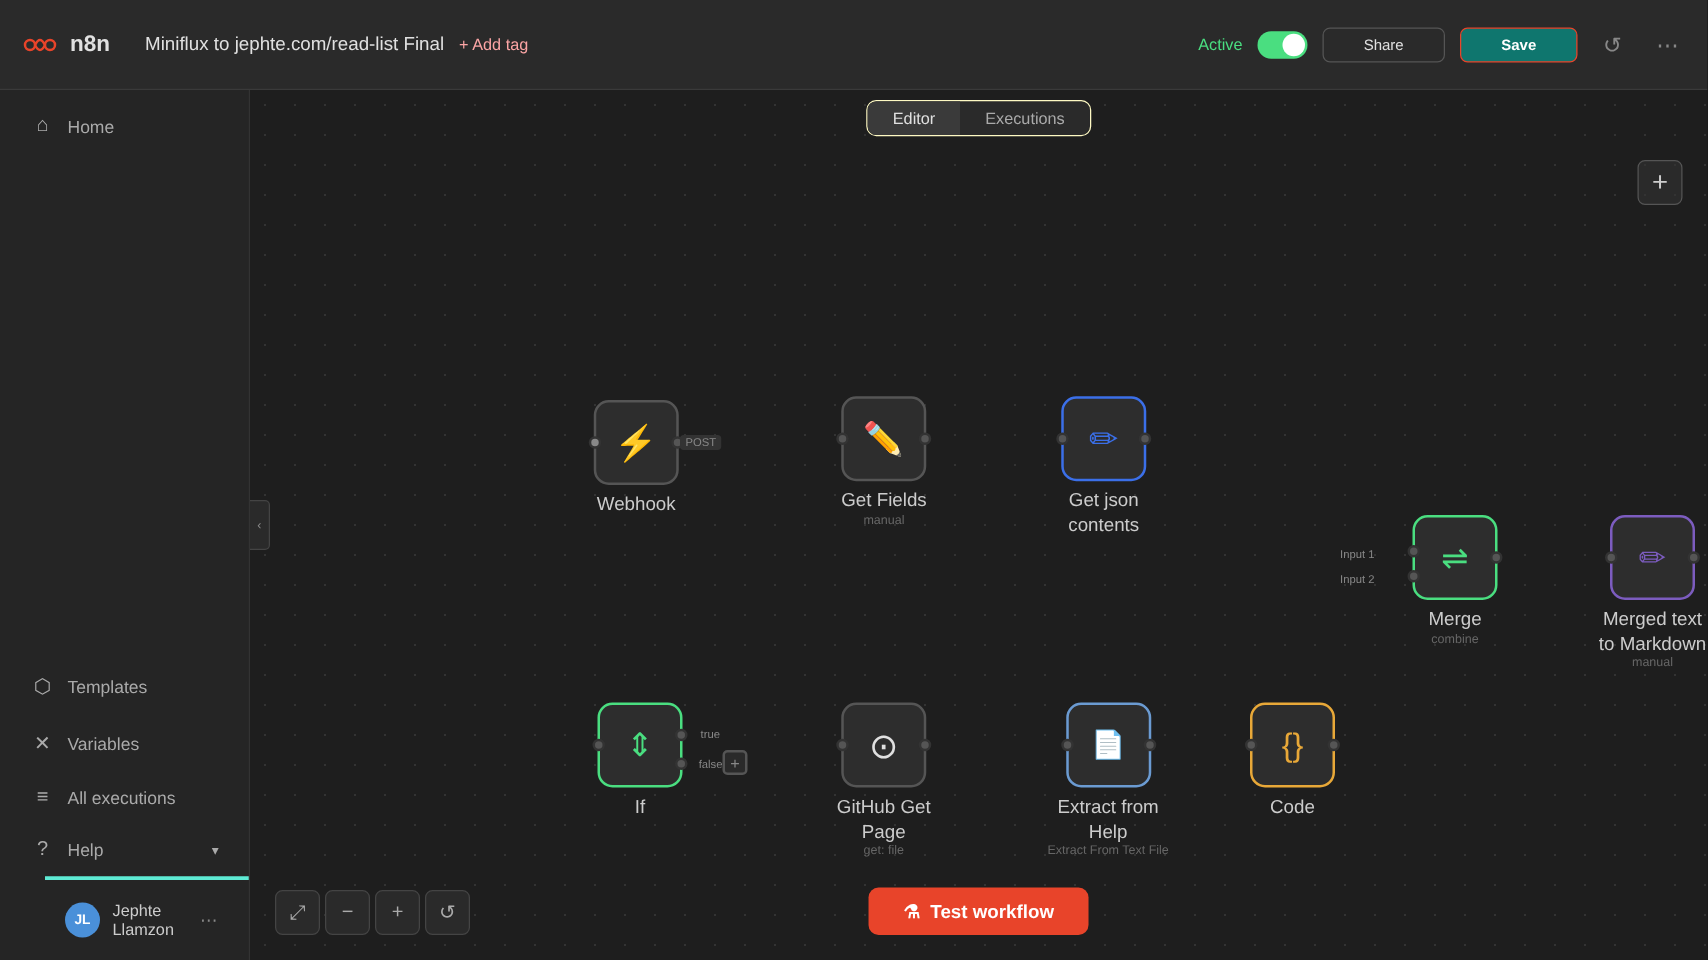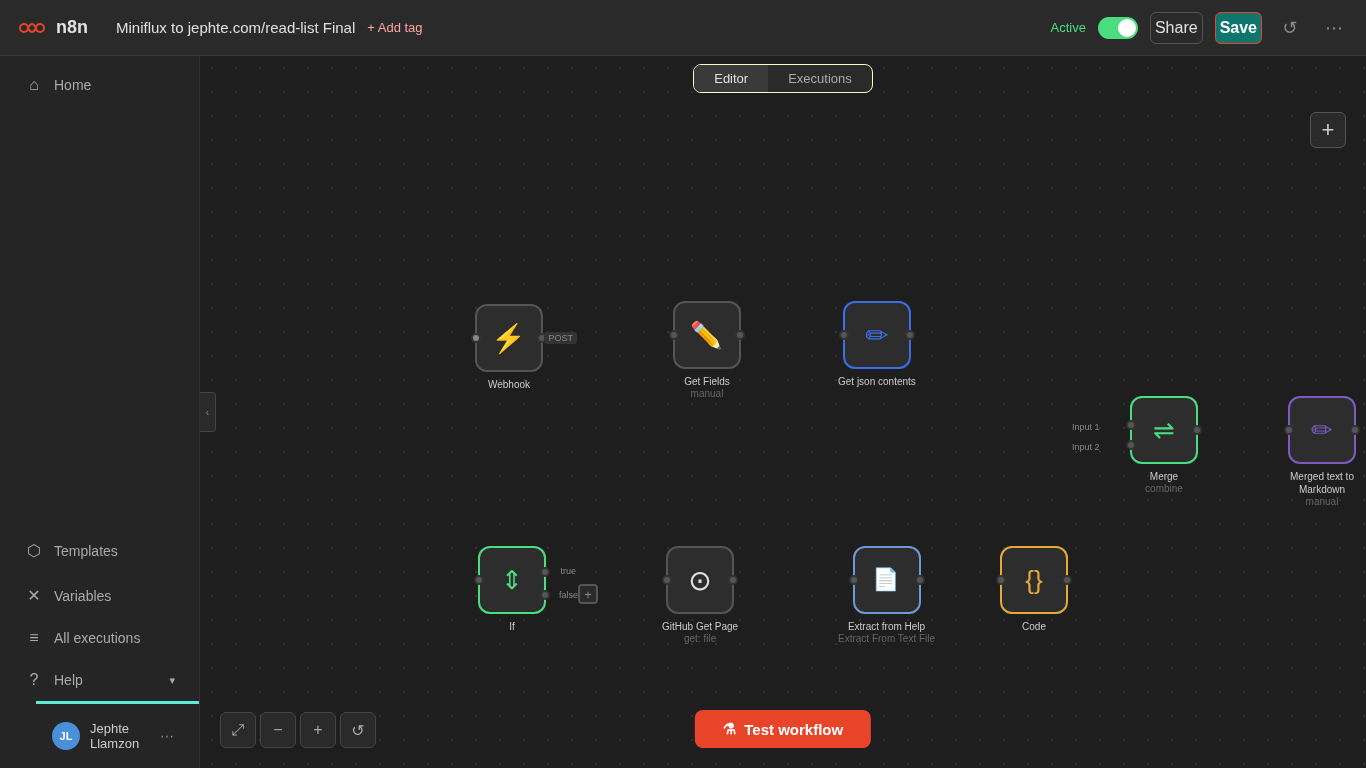--- a/index.html
+++ b/index.html
@@ -1,29 +1,29 @@
 <!DOCTYPE html>
 <html><head>
   <meta charset="utf-8">
   <style>
     * { margin: 0; padding: 0; box-sizing: border-box; }
     body { font-family: -apple-system, BlinkMacSystemFont, 'Segoe UI', sans-serif; background: #1a1a1a; color: #ccc; width: 1366px; height: 768px; overflow: hidden; display: flex; flex-direction: column; }
 
     
-    .topbar { height: 56px; background: #2a2a2a; border-bottom: 1px solid #3a3a3a; display: flex; align-items: center; padding: 0 16px; gap: 12px; flex-shrink: 0; }
+    .topbar { height: 72px; background: #2a2a2a; border-bottom: 1px solid #3a3a3a; display: flex; align-items: center; padding: 0 16px; gap: 12px; flex-shrink: 0; }
     .logo-area { display: flex; align-items: center; gap: 8px; margin-right: 16px; }
     .logo-icon { width: 32px; height: 32px; }
     .logo-text { color: #e0e0e0; font-size: 18px; font-weight: 600; }
     .workflow-title { color: #e0e0e0; font-size: 15px; font-weight: 500; }
     .add-tag { color: #fca5a5; font-size: 13px; cursor: pointer; }
     .topbar-right { margin-left: auto; display: flex; align-items: center; gap: 12px; justify-content: flex-end; }
     .active-label { color: #4ade80; font-size: 13px; }
     .toggle-switch { width: 40px; height: 22px; background: #4ade80; border-radius: 11px; position: relative; cursor: pointer; }
     .toggle-knob { width: 18px; height: 18px; background: white; border-radius: 50%; position: absolute; top: 2px; right: 2px; }
-    .btn { padding: 6px 4px; border-radius: 6px; font-size: 16px; cursor: pointer; border: 1px solid #555; background: transparent; color: #e0e0e0; }
+    .btn { padding: 6px 32px; border-radius: 6px; font-size: 12px; cursor: pointer; border: 1px solid #555; background: transparent; color: #e0e0e0; }
     .btn-primary { background: #0f766e; border-color: #e8442a; color: white; font-weight: 600; }
     .icon-btn { width: 32px; height: 32px; background: transparent; border: none; color: #888; cursor: pointer; display: flex; align-items: center; justify-content: center; font-size: 18px; border-radius: 4px; }
     .tab-group { display: flex; background: #2a2a2a; border-radius: 8px; border: 1px solid #fef9c3; overflow: hidden; }
     .tab { padding: 6px 20px; font-size: 13px; cursor: pointer; color: #aaa; }
     .tab.active { background: #3a3a3a; color: #e0e0e0; font-weight: 500; }
 
     
     .main { display: flex; flex: 1; overflow: hidden; }
 
     
@@ -36,21 +36,21 @@
     .user-avatar { width: 28px; height: 28px; background: #4a90d9; border-radius: 50%; display: flex; align-items: center; justify-content: center; font-size: 11px; font-weight: 600; color: white; flex-shrink: 0; }
     .user-name { font-size: 13px; color: #ccc; flex: 1; }
 
     
     .canvas { flex: 1; background: #1e1e1e; position: relative; overflow: hidden; }
     .canvas-bg { position: absolute; inset: 0; background-image: radial-gradient(circle, #333 1px, transparent 1px); background-size: 24px 24px; }
 
     
     .node { position: absolute; display: flex; flex-direction: column; align-items: center; cursor: pointer; }
     .node-box { width: 68px; height: 68px; border-radius: 12px; border: 2px solid #555; background: #2d2d2d; display: flex; align-items: center; justify-content: center; position: relative; transition: border-color 0.2s; }
-    .node-label { margin-top: 6px; font-size: 10px; color: #ccc; text-align: center; max-width: 90px; line-height: 1.3; }
+    .node-label { margin-top: 6px; font-size: 15px; color: #ccc; text-align: center; max-width: 90px; line-height: 1.3; }
     .node-sublabel { font-size: 10px; color: #666; text-align: center; }
     .node-dot { width: 10px; height: 10px; background: #555; border-radius: 50%; position: absolute; border: 2px solid #333; }
     .node-dot.left { left: -6px; top: 50%; transform: translateY(-50%); }
     .node-dot.right { right: -6px; top: 50%; transform: translateY(-50%); }
 
     
     .plus-node { width: 24px; height: 24px; border: 2px solid #555; border-radius: 4px; background: #2a2a2a; display: flex; align-items: center; justify-content: center; color: #888; font-size: 16px; cursor: pointer; position: absolute; }
 
     
     .zoom-controls { position: absolute; bottom: 20px; left: 220px; display: flex; gap: 4px; }

